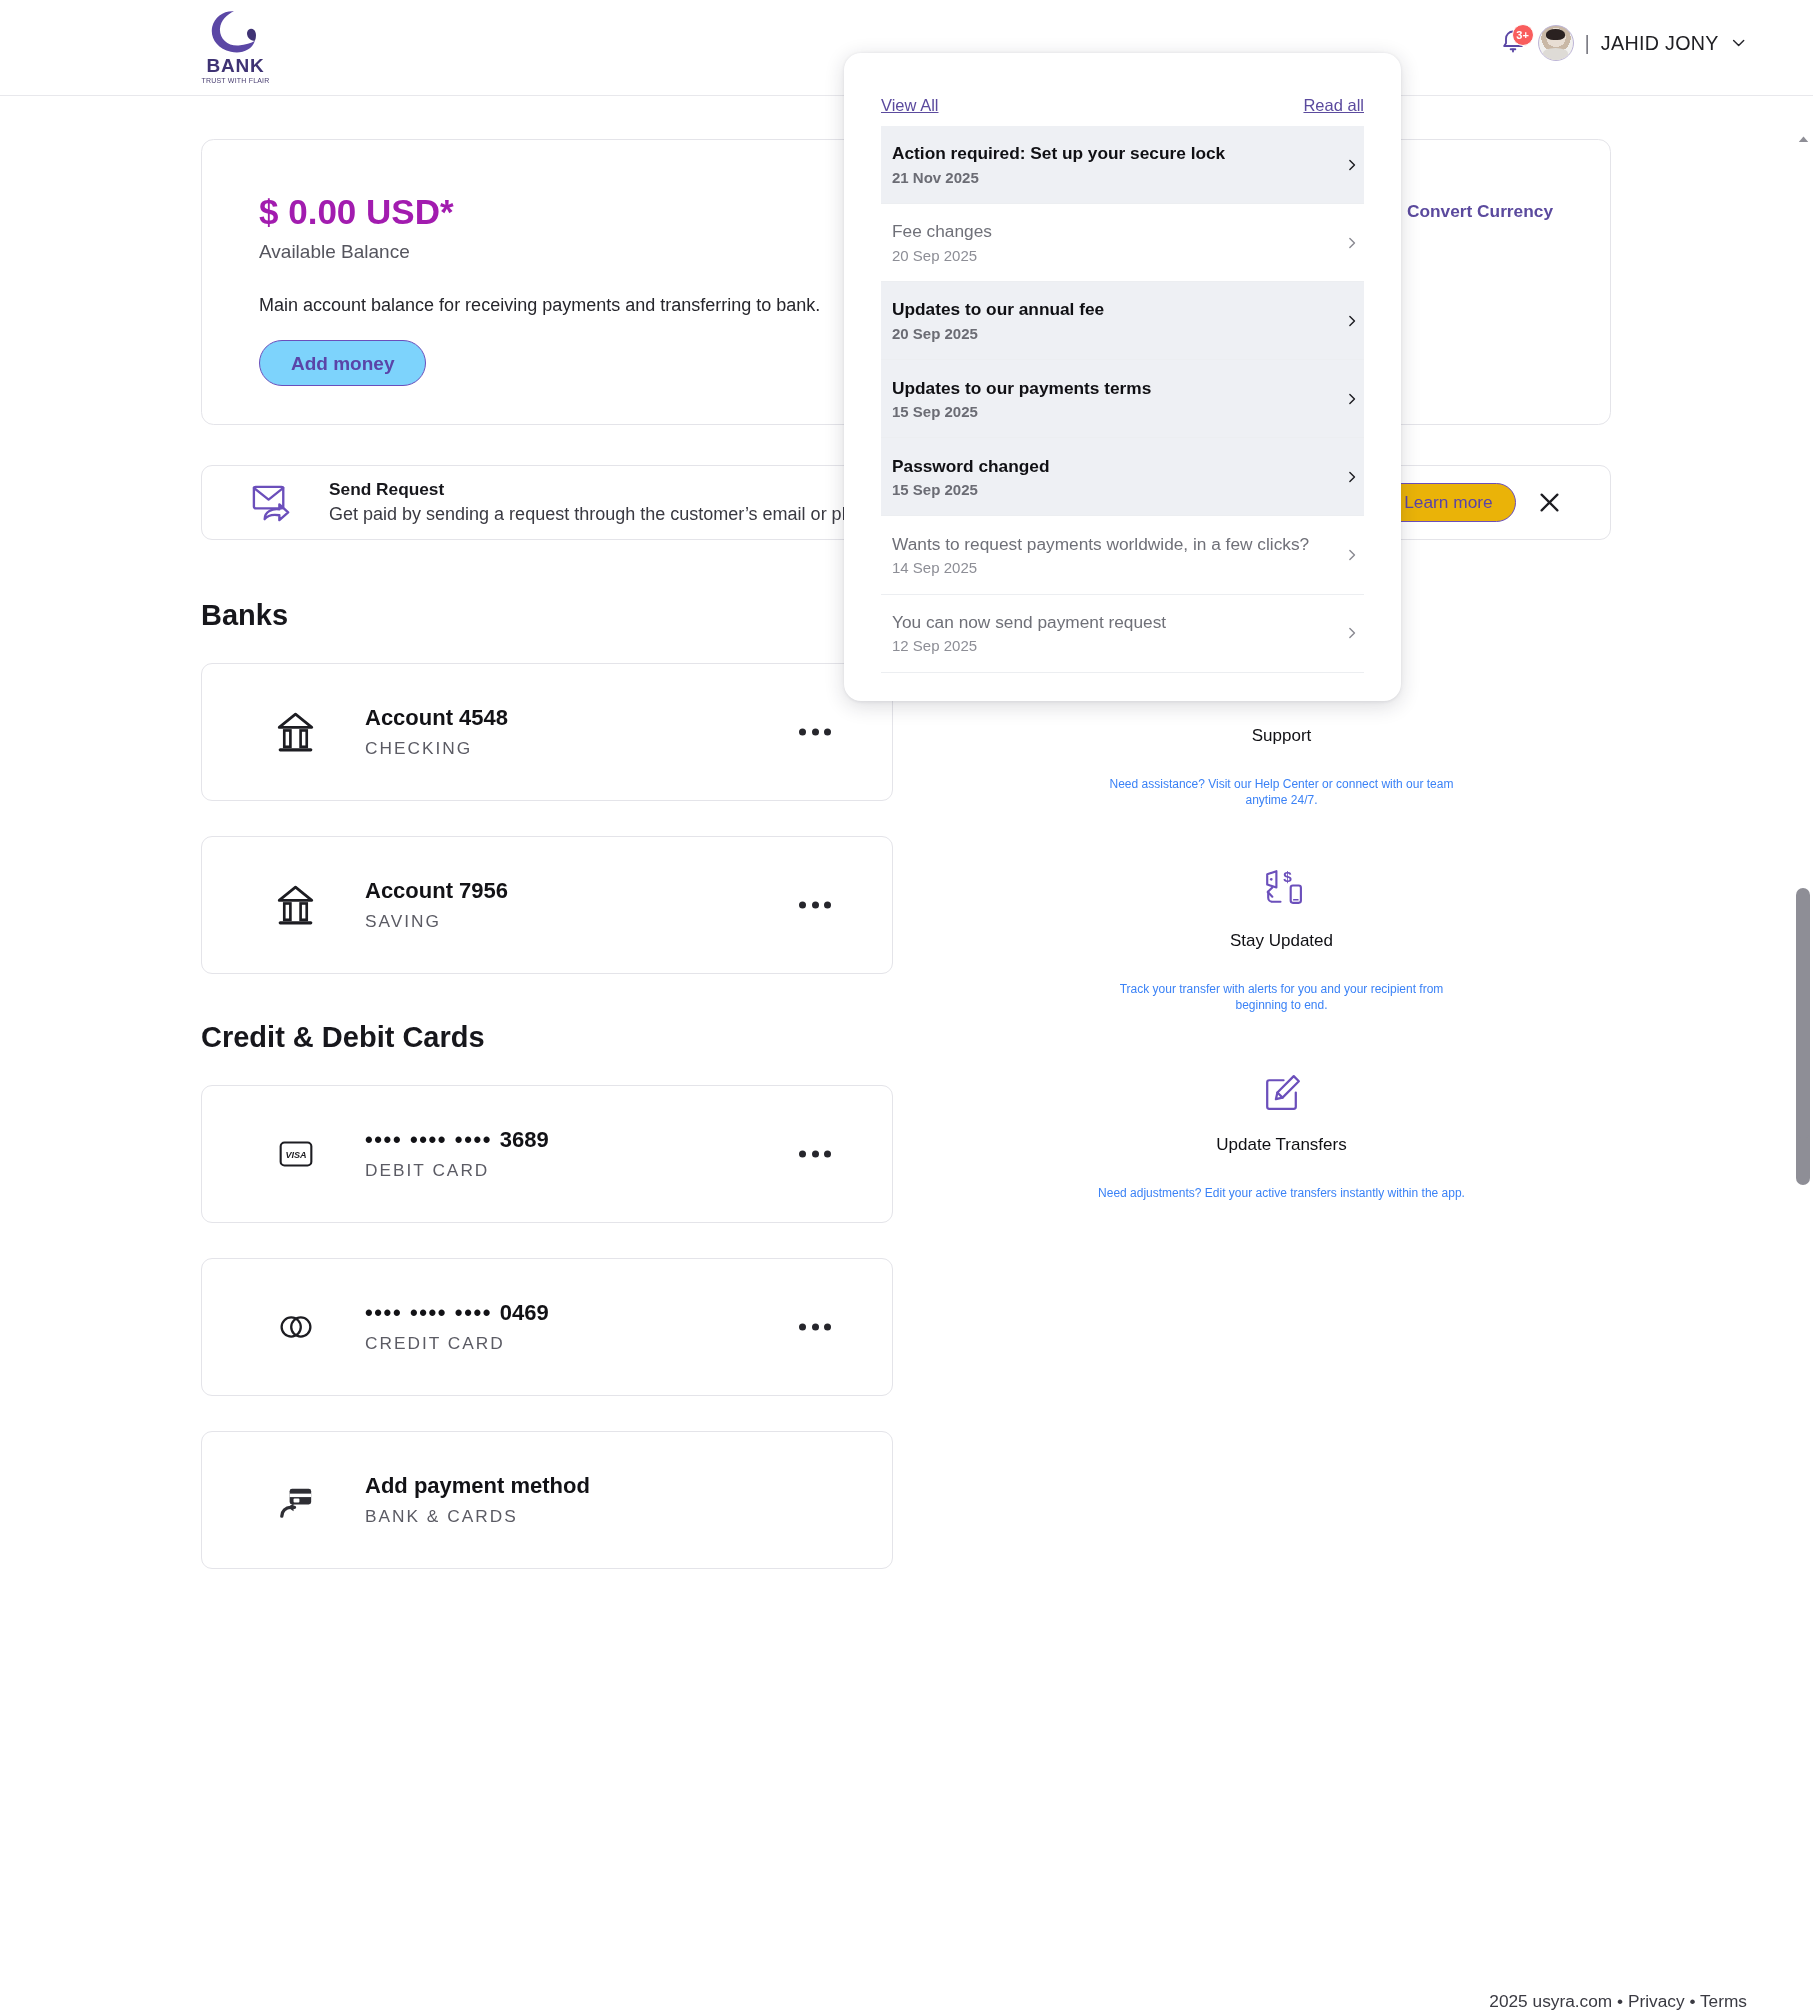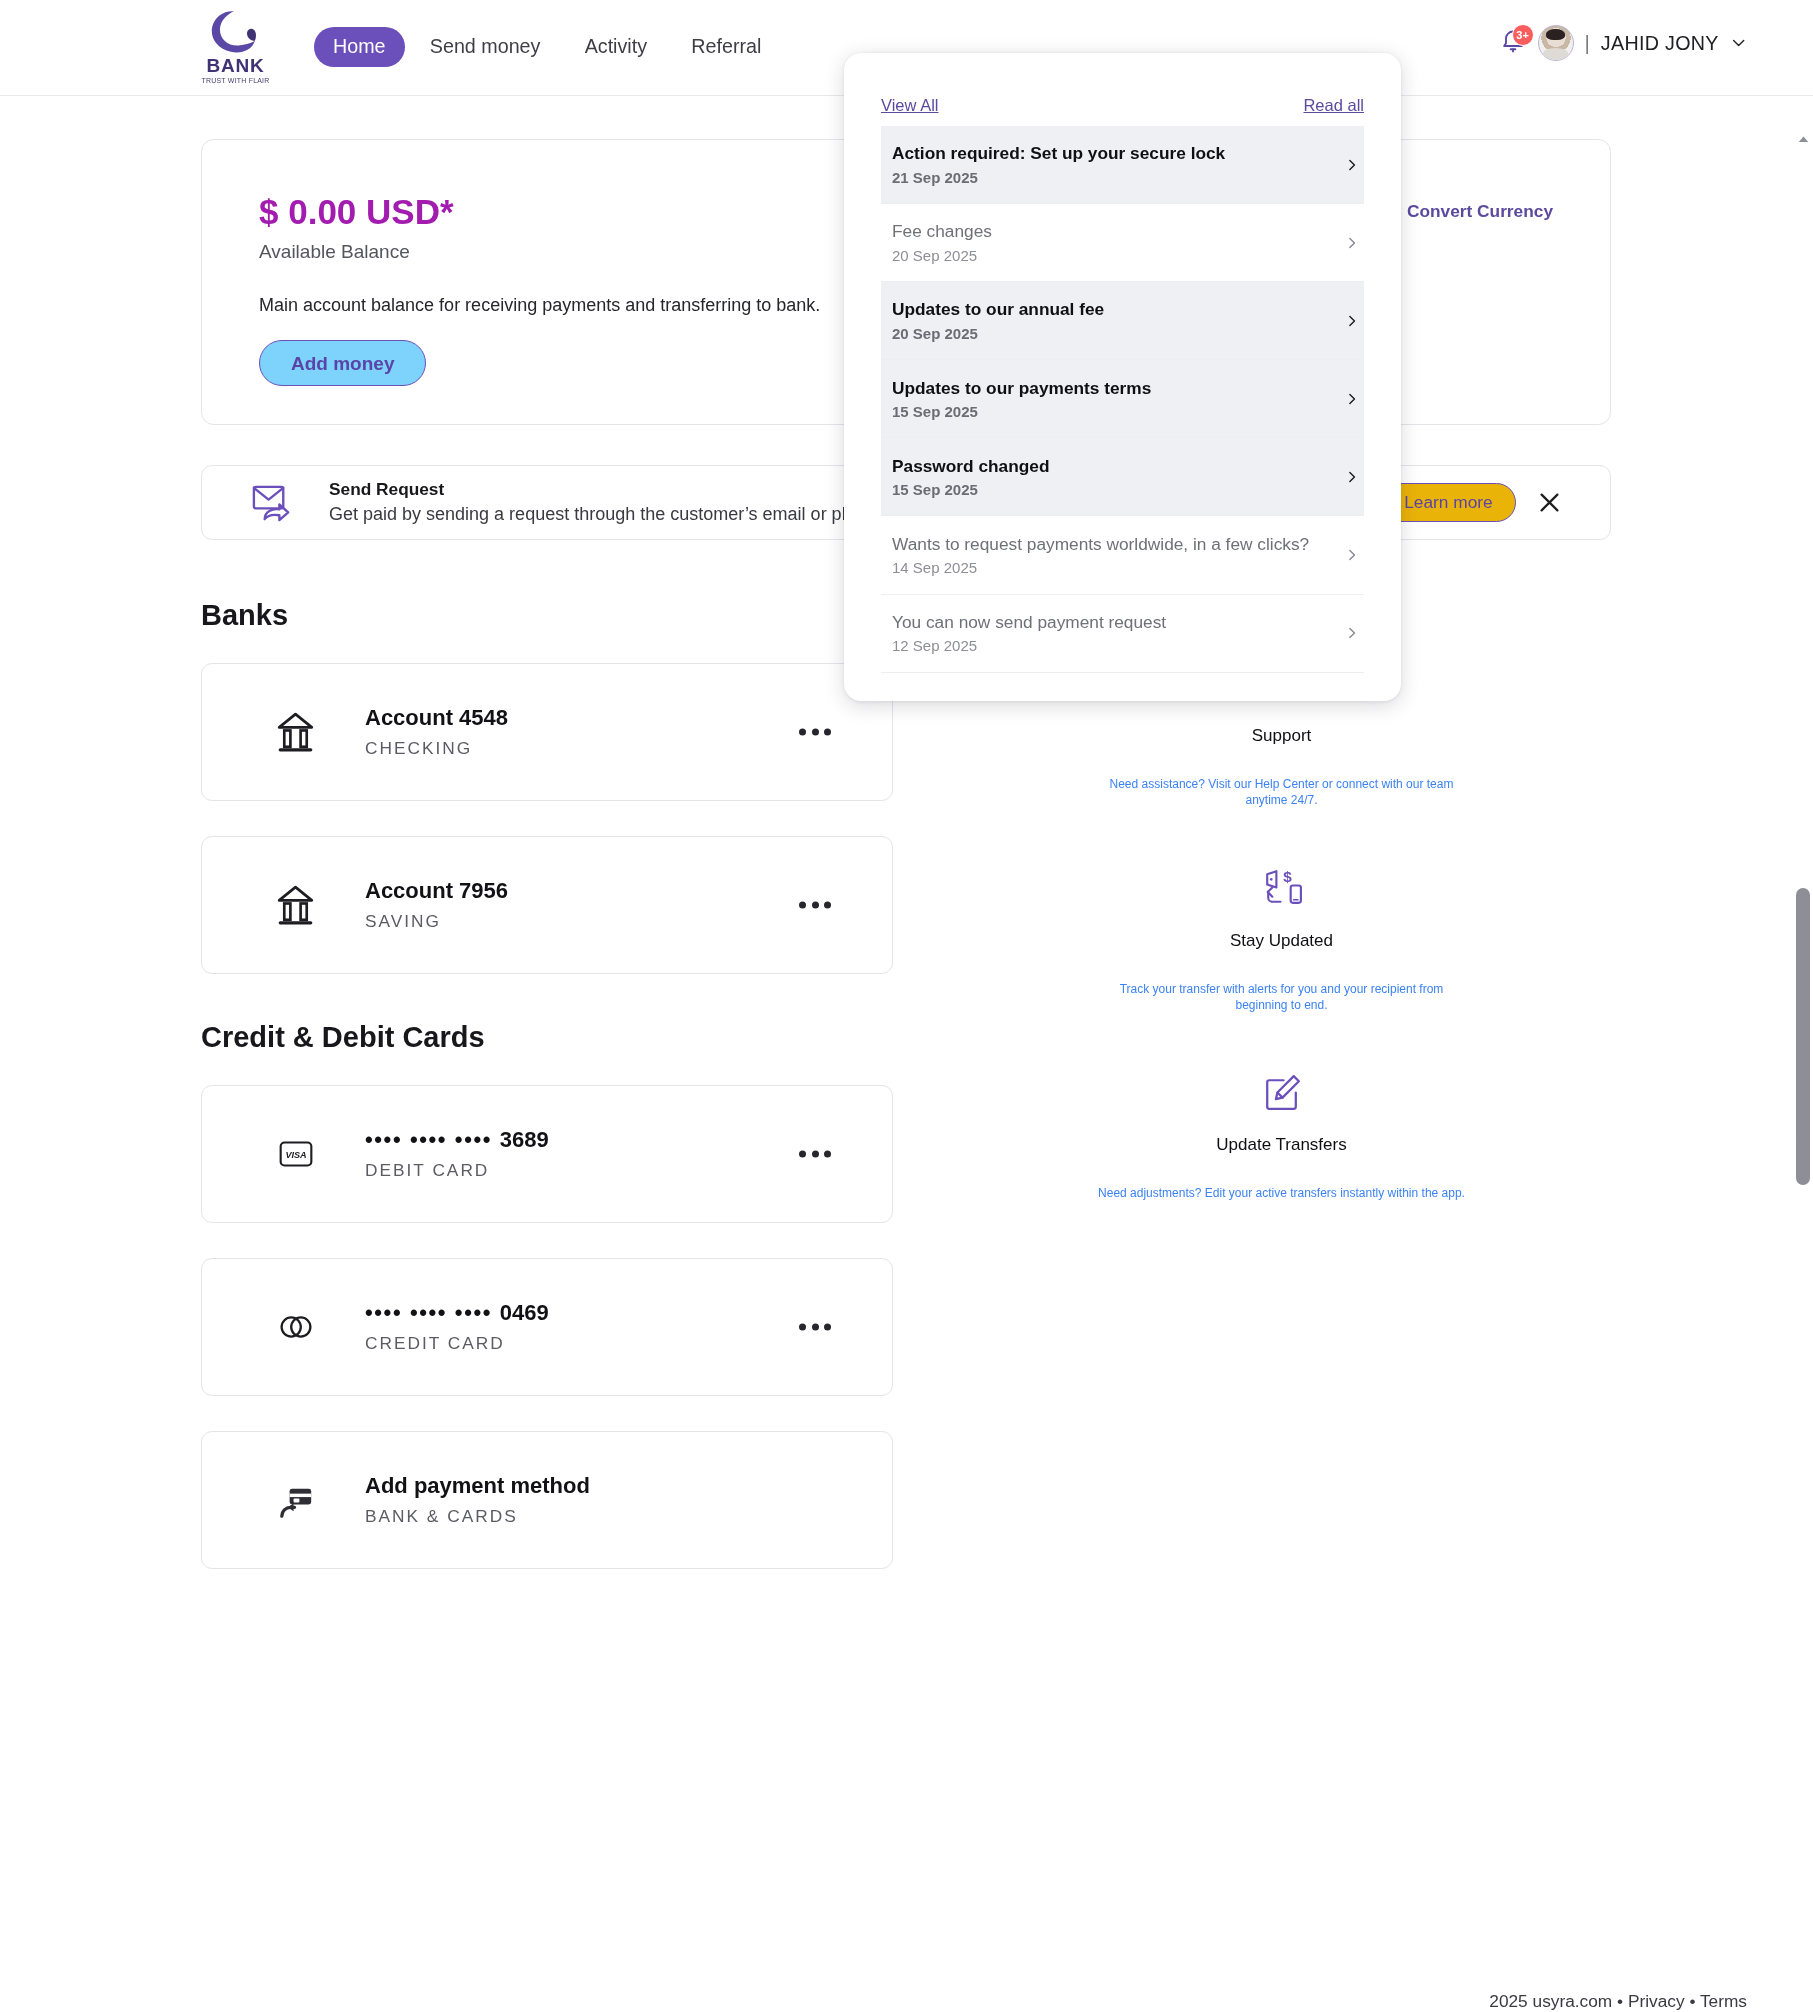--- a/index.html
+++ b/index.html
@@ -219,26 +219,20 @@
 
   <div class="logo-wrap">
     <svg class="logo-mark" viewBox="0 0 72 58">
       <path d="M61 41 C57 54 42 58 30 55 C12 51 3 37 6 23 C9 10 21 2 34 3 C25 7 17 15 16 25 C15 38 26 48 40 47 C49 46.5 56 44 61 41 Z" fill="#5b47a5"></path>
       <path d="M61 41 C63 36 63 30 60 27 C57 24 52 25 51 30 C50 35 54 41 61 41 Z" fill="#3f3374"></path>
     </svg>
     <div class="logo-name">BANK</div>
     <div class="logo-tag">TRUST WITH FLAIR</div>
   </div>
 
-  <nav class="nav">
-    <div class="nav-item active">Home</div>
-    <div class="nav-item">Send money</div>
-    <div class="nav-item">Activity</div>
-    <div class="nav-item">Referral</div>
-  </nav>
 
   <div class="header-right">
     <div class="bell-wrap">
       <svg viewBox="0 0 24 24" width="28" height="28">
         <path d="M12 3 C8.7 3 6 5.7 6 9 v4 l-1.6 2.4 h15.2 L18 13 V9 c0-3.3-2.7-6-6-6 z" fill="none" stroke="#5b47a5" stroke-width="1.6" stroke-linejoin="round"></path>
         <path d="M10 18.2 h4" fill="none" stroke="#5b47a5" stroke-width="1.6" stroke-linecap="round"></path>
         <path d="M12 18.4 v1.8" fill="none" stroke="#5b47a5" stroke-width="1.6" stroke-linecap="round"></path>
       </svg>
       <div class="bell-badge">3+</div>
     </div>
@@ -253,21 +247,21 @@
 
 <div class="notif-panel">
   <div class="notif-top">
     <div class="notif-link">View All</div>
     <div class="notif-link">Read all</div>
   </div>
   <div class="notif-list">
 
     <div class="notif-item unread">
       <div class="notif-title">Action required: Set up your secure lock</div>
-      <div class="notif-date">21 Sep 2025</div>
+      <div class="notif-date">21 Nov 2025</div>
       <svg class="notif-arrow" viewBox="0 0 24 24">
           <path d="M9 5 l7 7 l-7 7" fill="none" stroke="#1d1d22" stroke-width="2.2" stroke-linecap="round" stroke-linejoin="round"></path>
         </svg>
     </div>
 
     <div class="notif-item">
       <div class="notif-title">Fee changes</div>
       <div class="notif-date">20 Sep 2025</div>
       <svg class="notif-arrow" viewBox="0 0 24 24">
           <path d="M9 5 l7 7 l-7 7" fill="none" stroke="#8a8a92" stroke-width="2.2" stroke-linecap="round" stroke-linejoin="round"></path>

